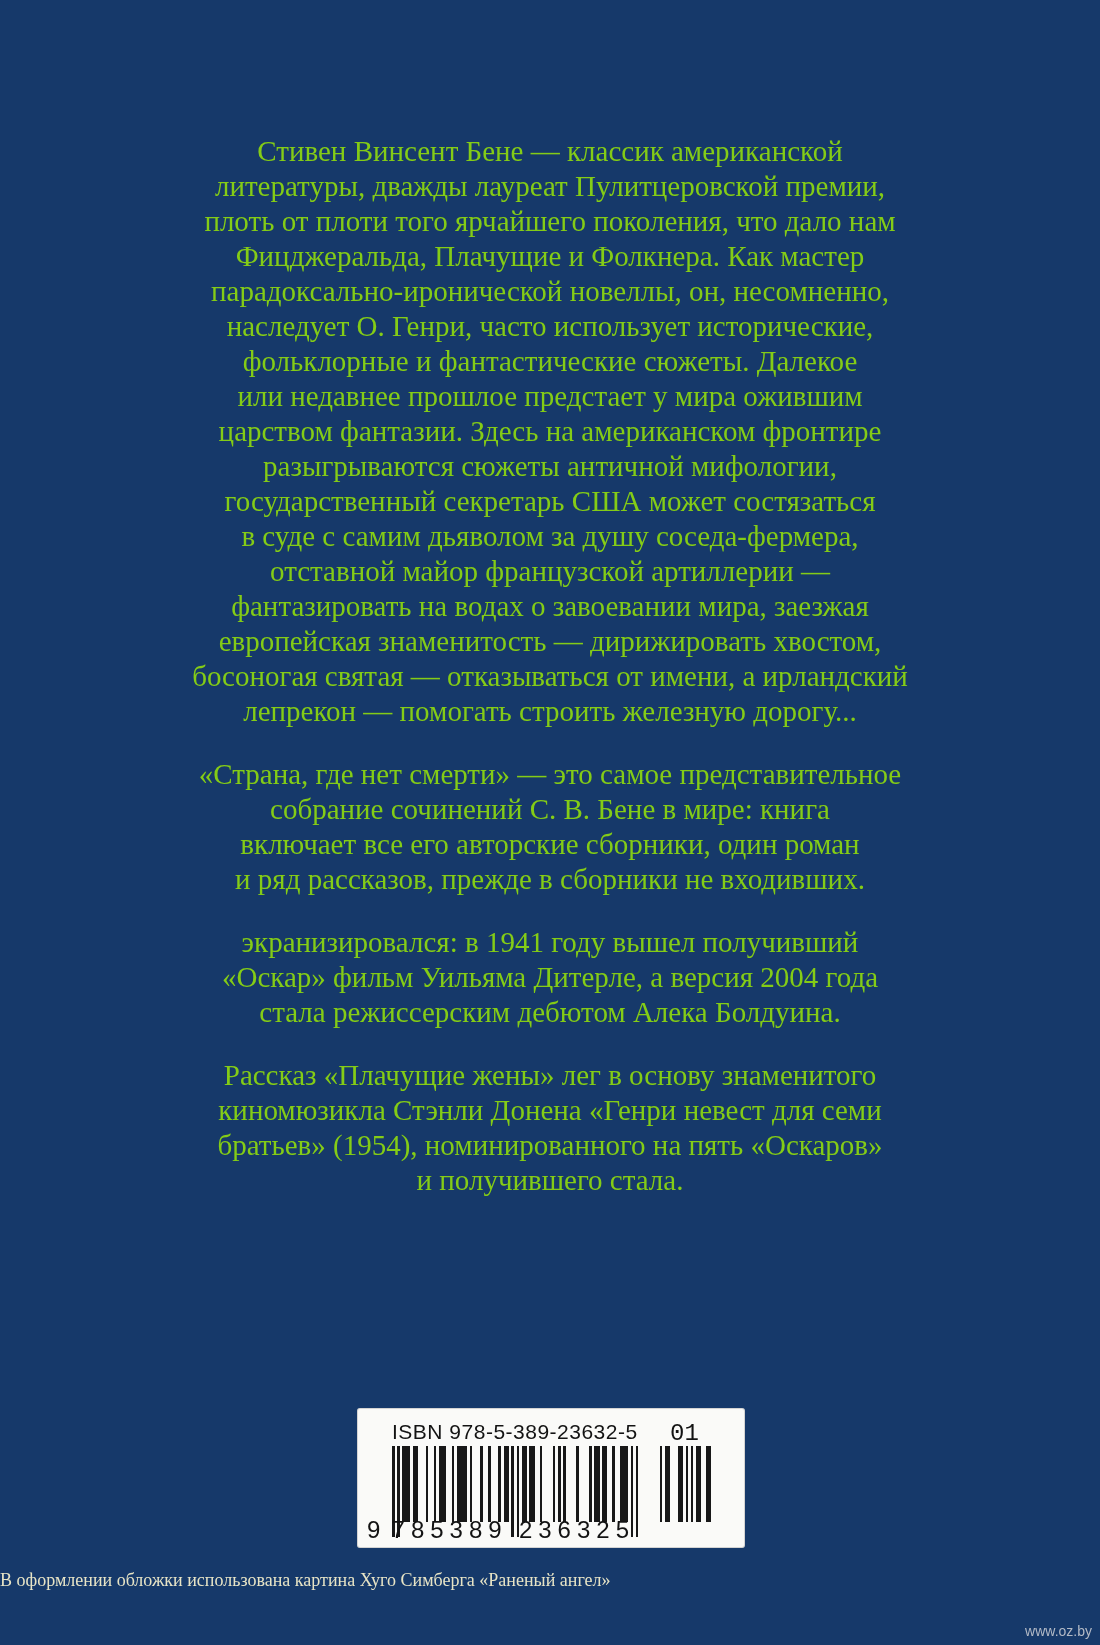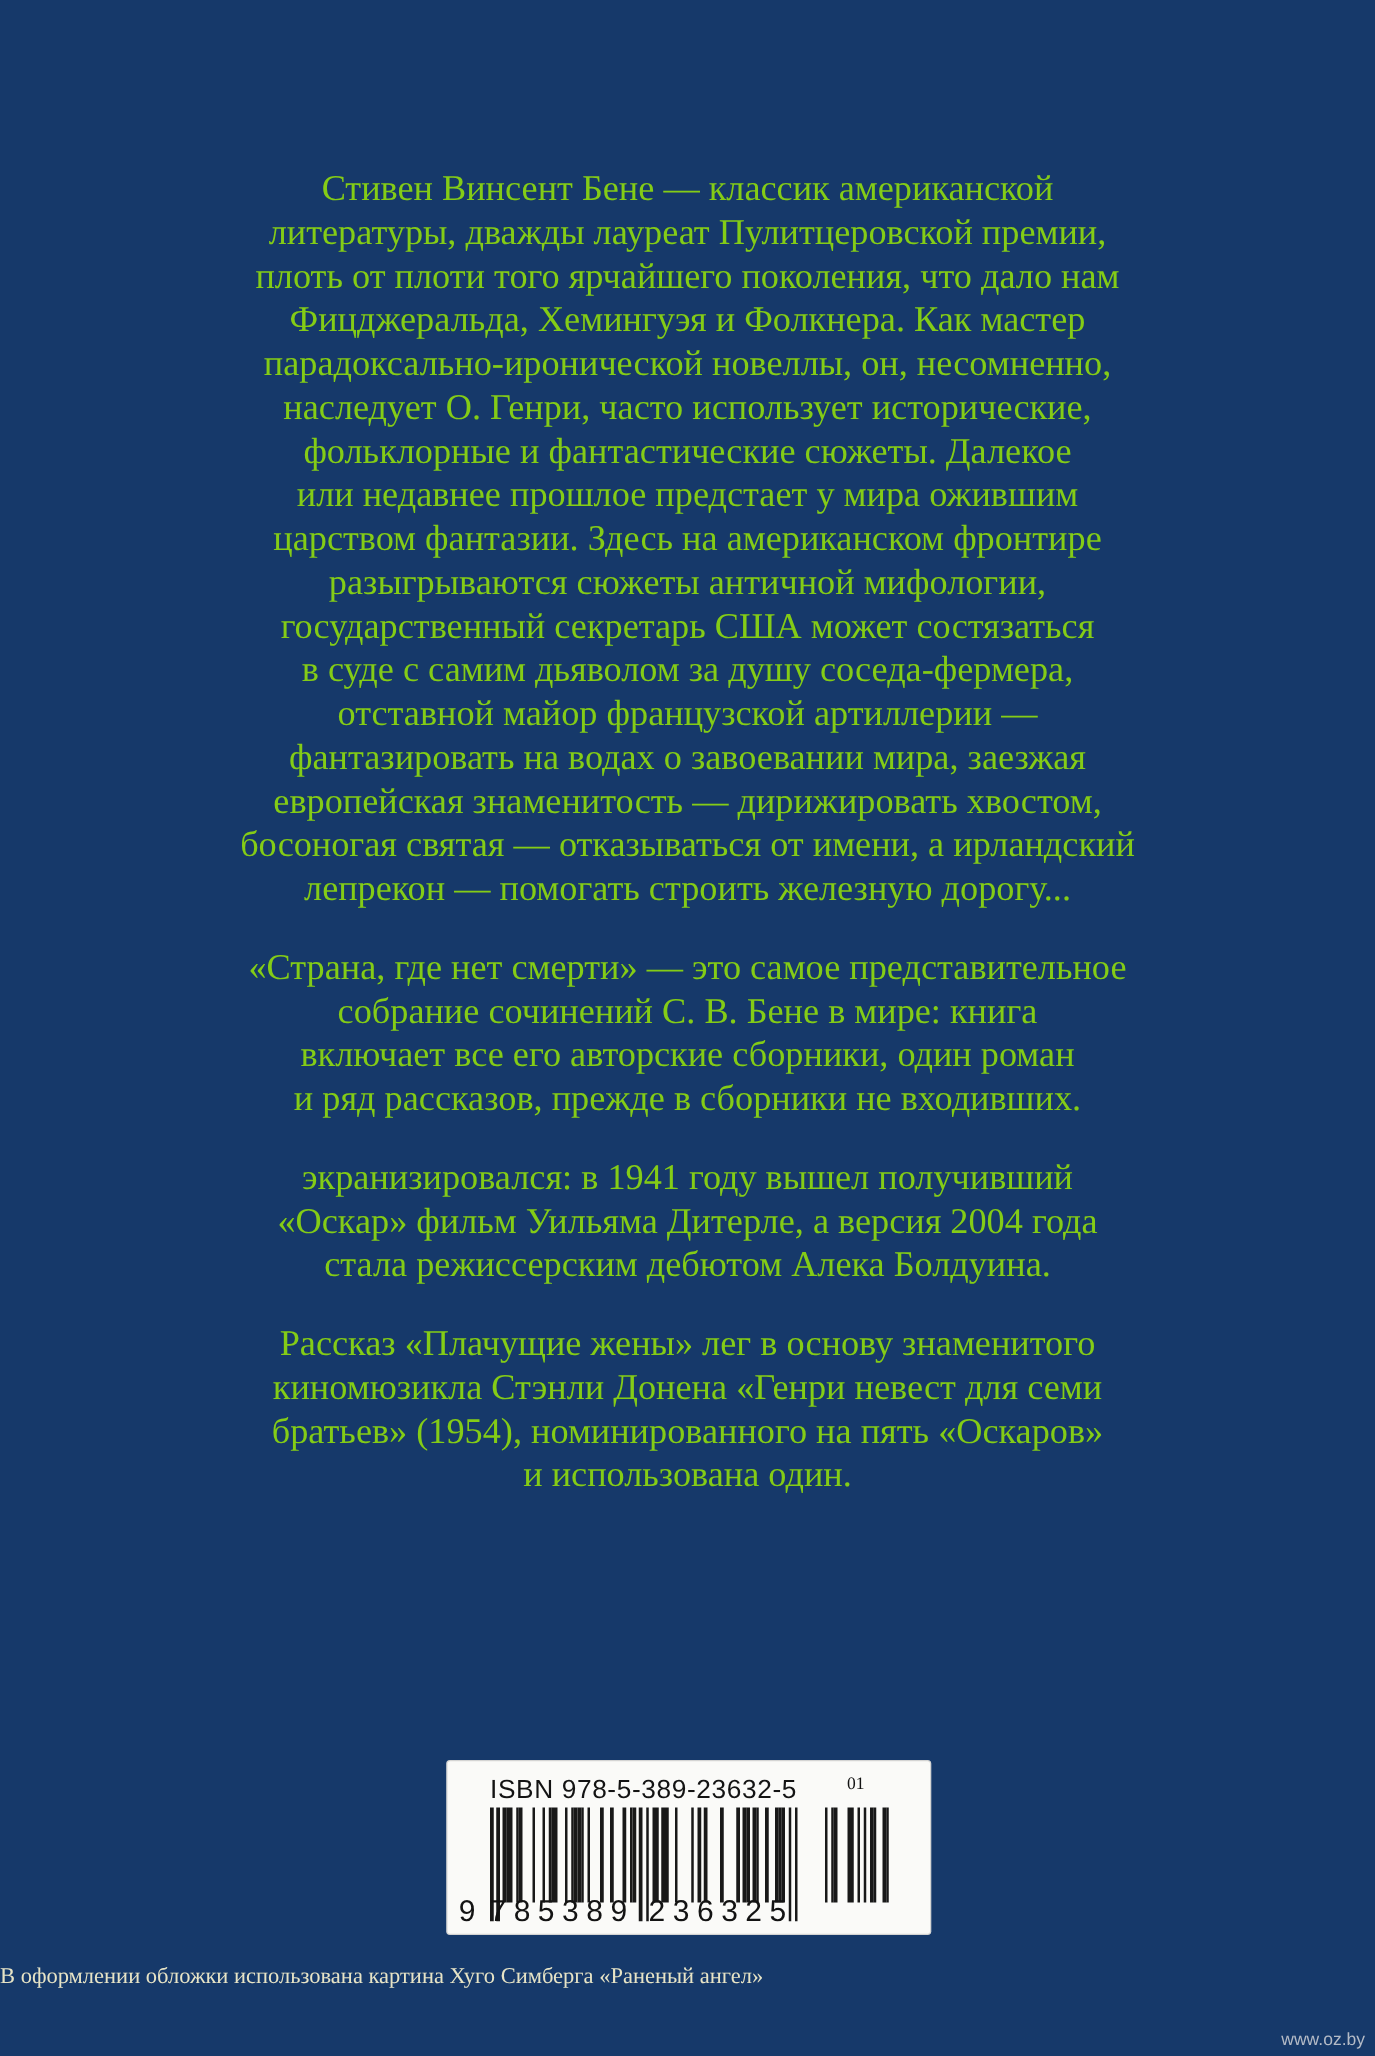--- a/index.html
+++ b/index.html
@@ -47,22 +47,22 @@
     letter-spacing: 0.5px;
     white-space: nowrap;
     text-align: right;
   }
   .addon-label {
     position: absolute;
     left: 300px;
     width: 55px;
     top: 12px;
     text-align: center;
-    font-family: Liberation Serif, serif;
-    font-size: 14px;
+    font-family: Liberation Mono, monospace;
+    font-size: 24px;
     color: #131313;
   }
   .main-bars {
     position: absolute;
     left: 35px;
     top: 38px;
     display: flex;
     align-items: flex-start;
   }
   .addon-bars {
@@ -110,21 +110,21 @@
 </head>
 <body>
 
 <div class="cover">
 
   <div class="annotation">
       <div class="para">
         <div class="line">Стивен Винсент Бене — классик американской</div>
         <div class="line">литературы, дважды лауреат Пулитцеровской премии,</div>
         <div class="line">плоть от плоти того ярчайшего поколения, что дало нам</div>
-        <div class="line">Фицджеральда, Хемингуэя и Фолкнера. Как мастер</div>
+        <div class="line">Фицджеральда, Плачущие и Фолкнера. Как мастер</div>
         <div class="line">парадоксально-иронической новеллы, он, несомненно,</div>
         <div class="line">наследует О. Генри, часто использует исторические,</div>
         <div class="line">фольклорные и фантастические сюжеты. Далекое</div>
         <div class="line">или недавнее прошлое предстает у мира ожившим</div>
         <div class="line">царством фантазии. Здесь на американском фронтире</div>
         <div class="line">разыгрываются сюжеты античной мифологии,</div>
         <div class="line">государственный секретарь США может состязаться</div>
         <div class="line">в суде с самим дьяволом за душу соседа-фермера,</div>
         <div class="line">отставной майор французской артиллерии —</div>
         <div class="line">фантазировать на водах о завоевании мира, заезжая</div>
@@ -140,21 +140,21 @@
       </div>
       <div class="para">
         <div class="line">экранизировался: в 1941 году вышел получивший</div>
         <div class="line">«Оскар» фильм Уильяма Дитерле, а версия 2004 года</div>
         <div class="line">стала режиссерским дебютом Алека Болдуина.</div>
       </div>
       <div class="para">
         <div class="line">Рассказ «Плачущие жены» лег в основу знаменитого</div>
         <div class="line">киномюзикла Стэнли Донена «Генри невест для семи</div>
         <div class="line">братьев» (1954), номинированного на пять «Оскаров»</div>
-        <div class="line">и использована один.</div>
+        <div class="line">и получившего стала.</div>
       </div>
     </div>
 
   <div class="barcode-panel">
     <div class="isbn-label">ISBN 978-5-389-23632-5</div>
     <div class="addon-label">01</div>
     <div class="main-bars">
         <span class="module bar tall"></span>
         <span class="module"></span>
         <span class="module bar tall"></span>

